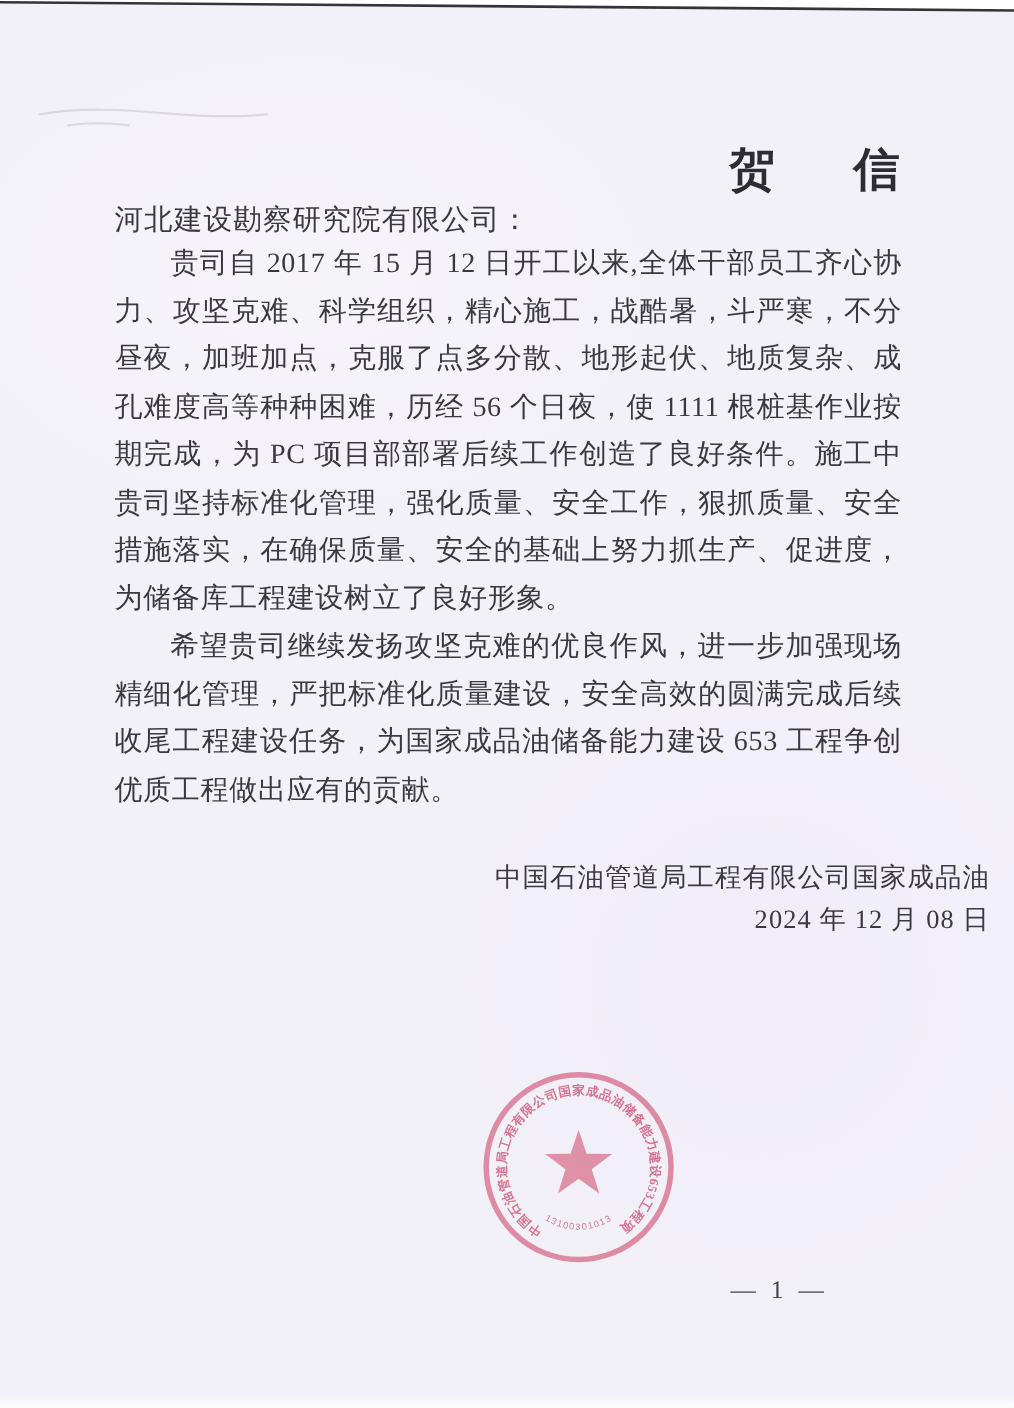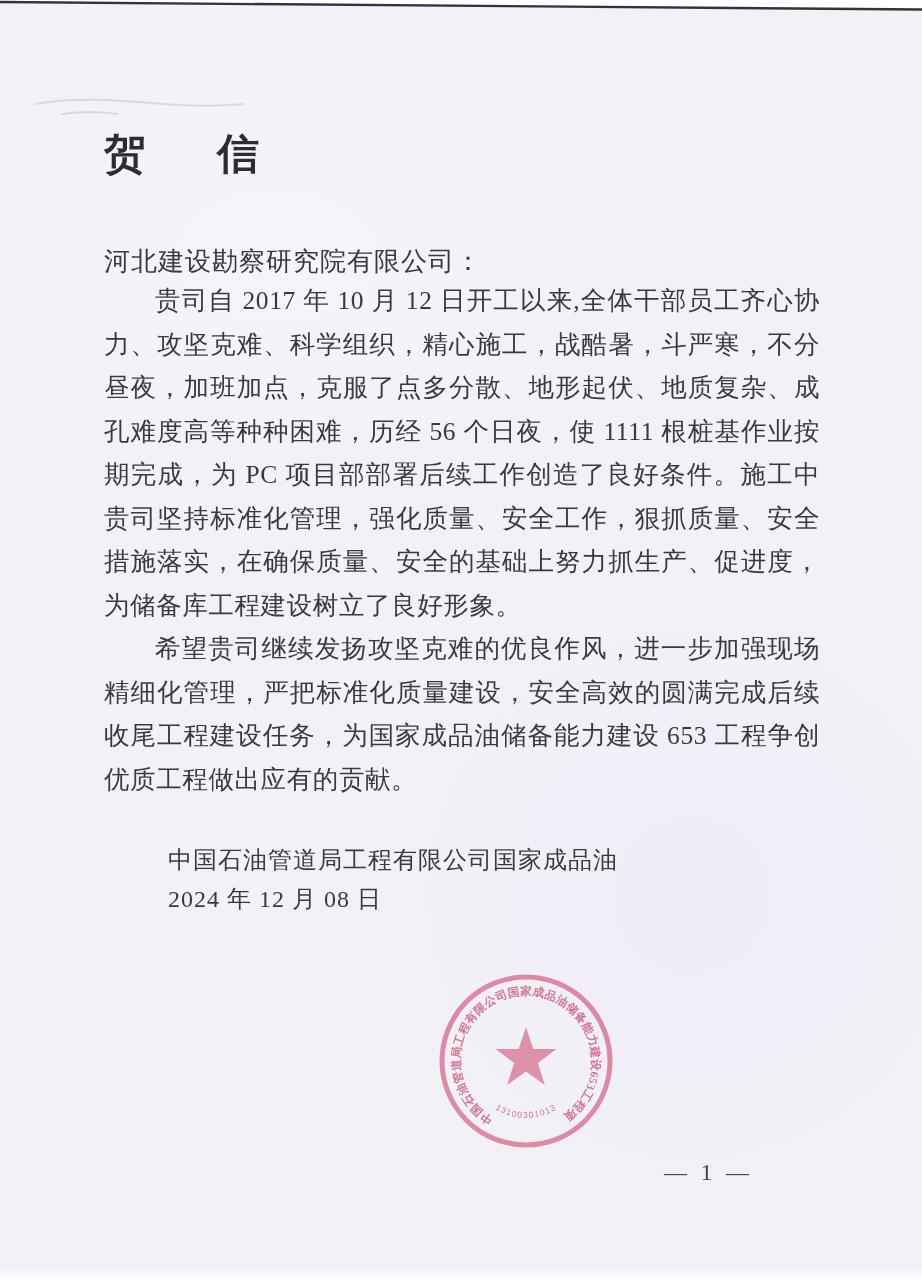--- a/index.html
+++ b/index.html
@@ -12,41 +12,40 @@
       #f3f1f8;
     overflow:hidden;
     font-family:"Liberation Serif","DejaVu Serif",serif;
     color:#3a3840;
   }
   .top-edge { position:absolute; left:0; top:0; }
   .pencil   { position:absolute; left:22px; top:88px; }
   .content  { position:absolute; left:104px; top:0; width:716px; }
   .title {
     margin:126px 0 0 0;
-    text-align:left;
+    text-align:right;
     font-size:42px; font-weight:bold;
     letter-spacing:2px; word-spacing:22px; white-space:pre;
     color:#2e2c33;
   }
   .salutation {
-    margin-top:62px;
     font-size:26px; letter-spacing:1px;
   }
   .para {
     margin:0;
     font-size:25.5px; line-height:43.5px;
     text-indent:2em; text-align:justify;
     letter-spacing:0.6px;
     color:#3b3940;
   }
   .para.first { margin-top:9px; }
   .signature {
     margin-top:40px;
-    position:relative; left:64px;
-    text-align:left;
+    position:relative; left:80px;
+    text-align:right;
     font-size:24px; line-height:38.5px;
     letter-spacing:1px;
     color:#3b3940;
   }
   .seal {
     position:absolute; left:437px; top:972px;
     mix-blend-mode:multiply;
     opacity:0.8;
   }
   .page-number {
@@ -74,21 +73,21 @@
       <path d="M 14,16 c 35,-7 80,-4 115,-1 s 62,4 92,1"></path>
       <path d="M 40,26 c 20,-3 40,-2 55,0"></path>
     </g>
   </svg>
 
   <div class="content">
     <h1 class="title">贺  信</h1>
 
     <div class="salutation">河北建设勘察研究院有限公司：</div>
 
-    <p class="para">贵司自 2017 年 10 月 12 日开工以来,全体干部员工齐心协力、攻坚克难、科学组织，精心施工，战酷暑，斗严寒，不分昼夜，加班加点，克服了点多分散、地形起伏、地质复杂、成孔难度高等种种困难，历经 56 个日夜，使 1111 根桩基作业按期完成，为 PC 项目部部署后续工作创造了良好条件。施工中贵司坚持标准化管理，强化质量、安全工作，狠抓质量、安全措施落实，在确保质量、安全的基础上努力抓生产、促进度，为储备库工程建设树立了良好形象。</p>
+    <p class="para">贵司自 2017 年 15 月 12 日开工以来,全体干部员工齐心协力、攻坚克难、科学组织，精心施工，战酷暑，斗严寒，不分昼夜，加班加点，克服了点多分散、地形起伏、地质复杂、成孔难度高等种种困难，历经 56 个日夜，使 1111 根桩基作业按期完成，为 PC 项目部部署后续工作创造了良好条件。施工中贵司坚持标准化管理，强化质量、安全工作，狠抓质量、安全措施落实，在确保质量、安全的基础上努力抓生产、促进度，为储备库工程建设树立了良好形象。</p>
     <p class="para">希望贵司继续发扬攻坚克难的优良作风，进一步加强现场精细化管理，严把标准化质量建设，安全高效的圆满完成后续收尾工程建设任务，为国家成品油储备能力建设 653 工程争创优质工程做出应有的贡献。</p>
 
     <div class="signature">
       <div>中国石油管道局工程有限公司国家成品油</div>
       <div>2024 年 12 月 08 日</div>
     </div>
   </div>
 
   <svg class="seal" width="178" height="178" viewBox="0 0 178 178">
     <defs>

